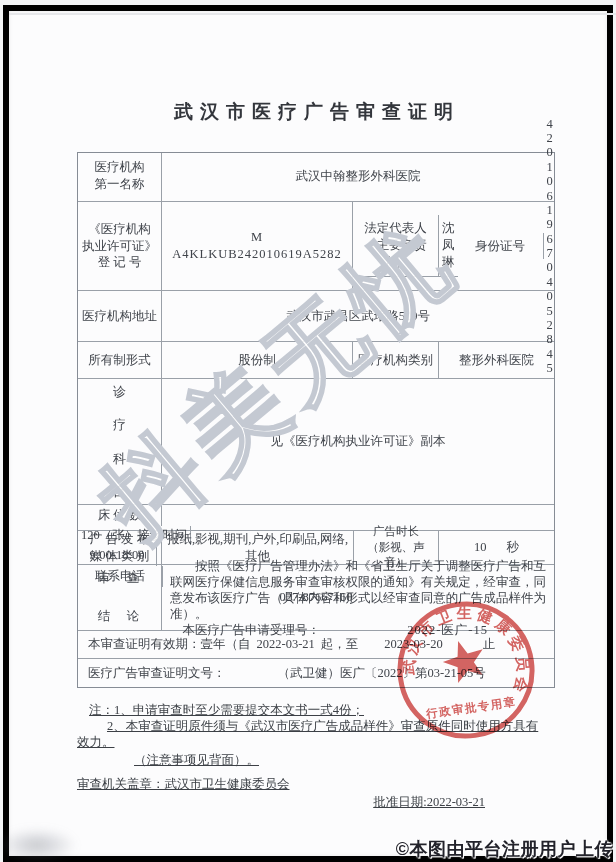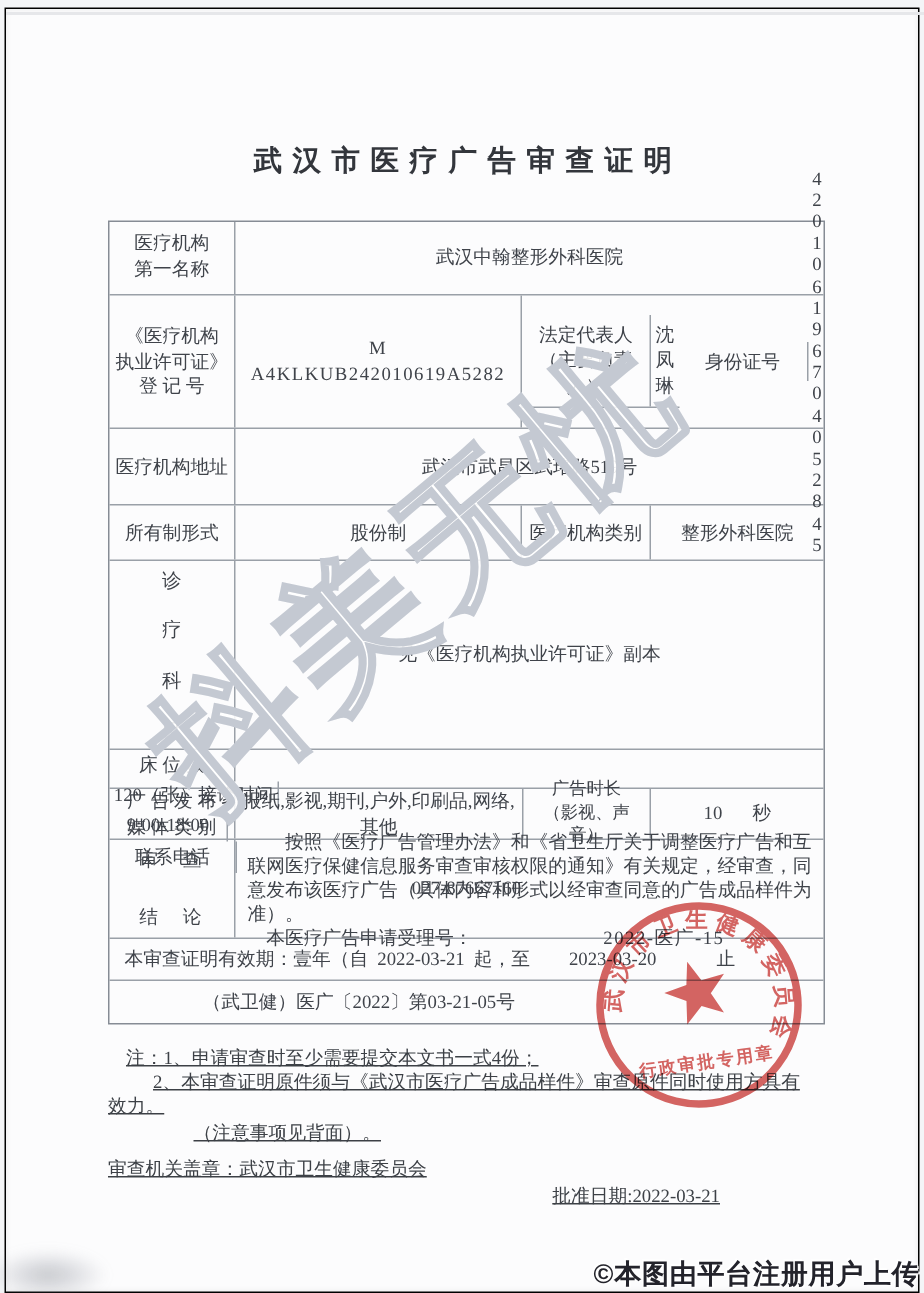--- a/index.html
+++ b/index.html
@@ -7,21 +7,21 @@
   body {
     font-family:"Liberation Serif","DejaVu Serif",serif;
     background:#f4f5f7;
     color:#3f434a;
     position:relative;
     overflow:hidden;
   }
   .page {
     position:absolute; left:3px; top:5px; right:3px; bottom:0;
     background:#fcfcfd;
-    border:1px solid #000000;
+    border:6px solid #000000;
     box-shadow:0 0 4px rgba(0,0,0,.08) inset;
   }
   .scan-edge-top{ position:absolute; left:0; top:2px; width:616px; height:2px; background:#e6e7ea; }
   .corner-smudge{
     position:absolute; left:-12px; bottom:-6px; width:80px; height:34px;
     background:radial-gradient(closest-side, rgba(110,115,128,.38), rgba(110,115,128,0));
     filter:blur(4px);
   }
   .doc-title{
     position:absolute; left:0; top:88px; width:616px;
@@ -206,20 +206,21 @@
           <span class="gap-l"></span>
         <span>2023-03-20</span>
           <span class="gap-l"></span>
           <span class="gap-m"></span>
         <span>止</span>
       </div>
     </div>
 
     <div class="t-row r10">
       <div class="t-cell c-grow left-cell">
+        <span>医疗广告审查证明文号：</span>
         <span class="gap-l"></span>
           <span class="gap-l"></span>
         <span>（武卫健）医广〔2022〕第03-21-05号</span>
       </div>
     </div>
   </div>
 
   <div class="notes">
     <div class="n1">注：1、申请审查时至少需要提交本文书一式4份；</div>
     <div class="n2">2、本审查证明原件须与《武汉市医疗广告成品样件》审查原件同时使用方具有</div>

